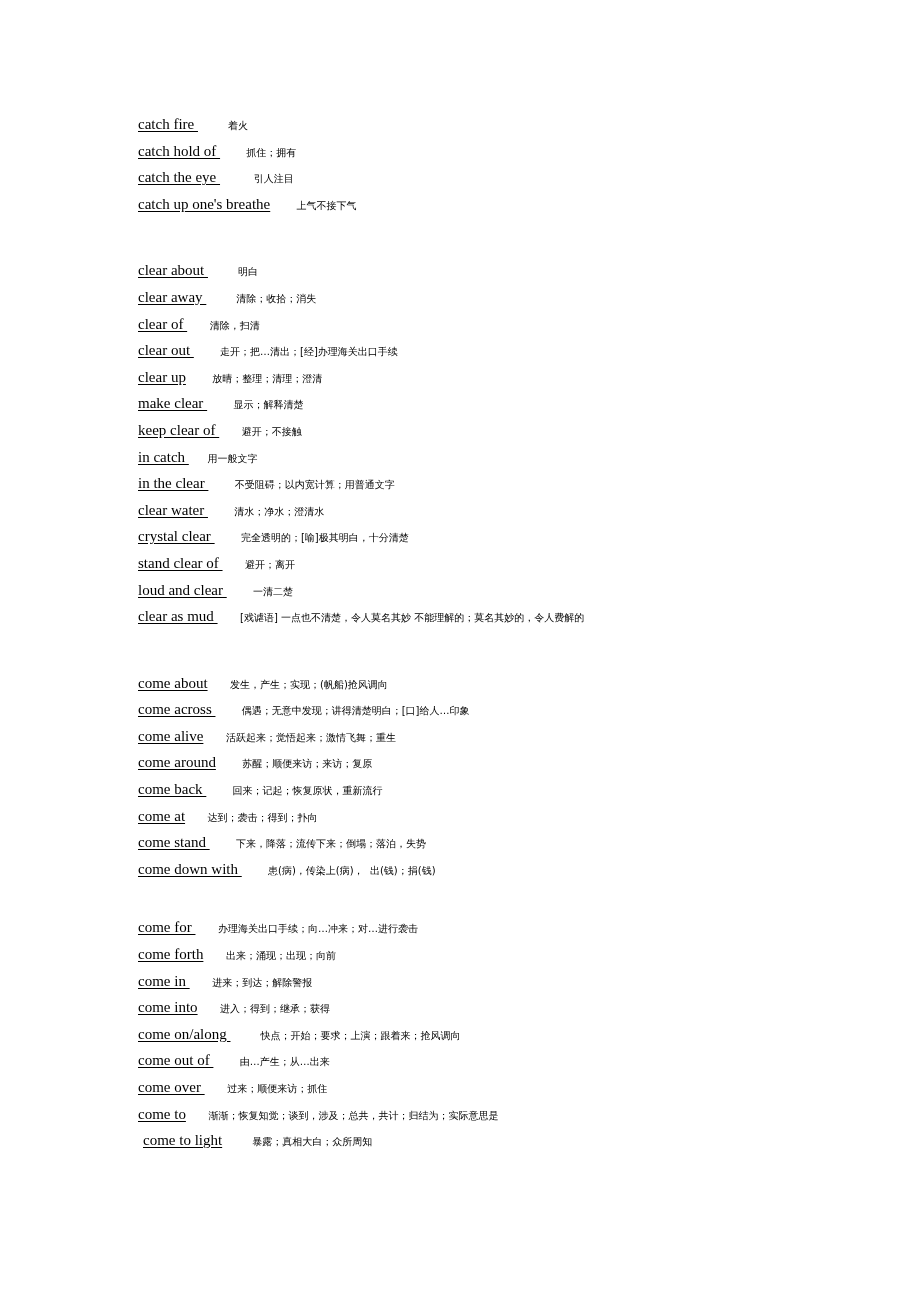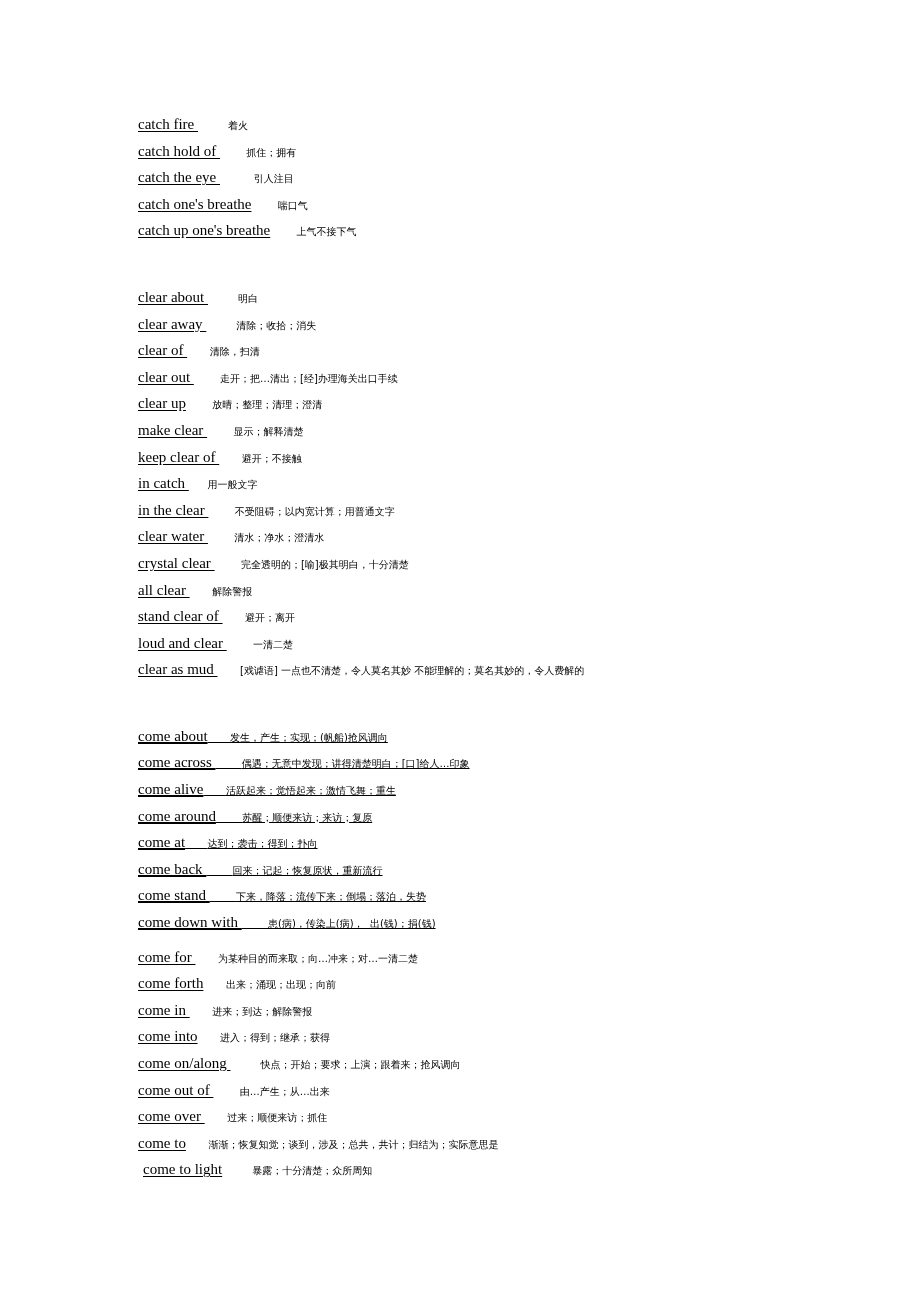--- a/index.html
+++ b/index.html
@@ -18,22 +18,21 @@
     position: relative;
     width: 920px;
     height: 1302px;
     box-sizing: border-box;
     padding: 112px 60px 0 138px;
   }
   .block {
     margin: 0 0 40px 0;
   }
   .block.tight {
-    margin-bottom: 8px;
-    text-decoration: underline;
+    margin-bottom: 32px;
   }
   .entry {
     font-size: 15px;
     line-height: 24.6px;
     white-space: pre-wrap;
     margin: 0;
     text-indent: 0;
   }
   .term {
     text-decoration: underline;
@@ -54,55 +53,53 @@
 </style>
 </head>
 <body>
 
 <div class="page">
   <div id="blocks-container">
       <div class="block">
         <p class="entry"><span class="term">catch fire </span><span class="gap">        </span><span class="def">着火</span></p>
         <p class="entry"><span class="term">catch hold of </span><span class="gap">       </span><span class="def">抓住；拥有</span></p>
         <p class="entry"><span class="term">catch the eye </span><span class="gap">         </span><span class="def">引人注目</span></p>
-        <p class="entry"><span class="term">catch one's breathe</span><span class="gap">       </span><span class="def">喘口气</span></p>
         <p class="entry"><span class="term">catch up one's breathe</span><span class="gap">       </span><span class="def">上气不接下气</span></p>
       </div>
       <div class="block">
         <p class="entry"><span class="term">clear about </span><span class="gap">        </span><span class="def">明白</span></p>
         <p class="entry"><span class="term">clear away </span><span class="gap">        </span><span class="def">清除；收拾；消失</span></p>
         <p class="entry"><span class="term">clear of </span><span class="gap">      </span><span class="def">清除，扫清</span></p>
         <p class="entry"><span class="term">clear out </span><span class="gap">       </span><span class="def">走开；把…清出；[经]办理海关出口手续</span></p>
         <p class="entry"><span class="term">clear up</span><span class="gap">       </span><span class="def">放晴；整理；清理；澄清</span></p>
         <p class="entry"><span class="term">make clear </span><span class="gap">       </span><span class="def">显示；解释清楚</span></p>
         <p class="entry"><span class="term">keep clear of </span><span class="gap">      </span><span class="def">避开；不接触</span></p>
         <p class="entry"><span class="term">in catch </span><span class="gap">     </span><span class="def">用一般文字</span></p>
         <p class="entry"><span class="term">in the clear </span><span class="gap">       </span><span class="def">不受阻碍；以内宽计算；用普通文字</span></p>
         <p class="entry"><span class="term">clear water </span><span class="gap">       </span><span class="def">清水；净水；澄清水</span></p>
         <p class="entry"><span class="term">crystal clear </span><span class="gap">       </span><span class="def">完全透明的；[喻]极其明白，十分清楚</span></p>
-        <p class="entry"><span class="term">all clear </span><span class="gap">      </span><span class="def">解除警报</span></p>
         <p class="entry"><span class="term">stand clear of </span><span class="gap">      </span><span class="def">避开；离开</span></p>
         <p class="entry"><span class="term">loud and clear </span><span class="gap">       </span><span class="def">一清二楚</span></p>
         <p class="entry"><span class="term">clear as mud </span><span class="gap">      </span><span class="def">[戏谑语] 一点也不清楚，令人莫名其妙 不能理解的；莫名其妙的，令人费解的</span></p>
       </div>
       <div class="block tight">
         <p class="entry"><span class="term">come about</span><span class="gap">      </span><span class="def">发生，产生；实现；(帆船)抢风调向</span></p>
         <p class="entry"><span class="term">come across </span><span class="gap">       </span><span class="def">偶遇；无意中发现；讲得清楚明白；[口]给人…印象</span></p>
         <p class="entry"><span class="term">come alive</span><span class="gap">      </span><span class="def">活跃起来；觉悟起来；激情飞舞；重生</span></p>
         <p class="entry"><span class="term">come around</span><span class="gap">       </span><span class="def">苏醒；顺便来访；来访；复原</span></p>
+        <p class="entry"><span class="term">come back </span><span class="gap">       </span><span class="def">回来；记起；恢复原状，重新流行</span></p>
         <p class="entry"><span class="term">come at</span><span class="gap">      </span><span class="def">达到；袭击；得到；扑向</span></p>
-        <p class="entry"><span class="term">come back </span><span class="gap">       </span><span class="def">回来；记起；恢复原状，重新流行</span></p>
         <p class="entry"><span class="term">come stand </span><span class="gap">       </span><span class="def">下来，降落；流传下来；倒塌；落泊，失势</span></p>
         <p class="entry"><span class="term">come down with </span><span class="gap">       </span><span class="def">患(病)，传染上(病)，  出(钱)；捐(钱)</span></p>
       </div>
       <div class="block">
-        <p class="entry"><span class="term">come for </span><span class="gap">      </span><span class="def">为某种目的而来取；向…冲来；对…一清二楚</span></p>
+        <p class="entry"><span class="term">come for </span><span class="gap">      </span><span class="def">办理海关出口手续；向…冲来；对…进行袭击</span></p>
         <p class="entry"><span class="term">come forth</span><span class="gap">      </span><span class="def">出来；涌现；出现；向前</span></p>
         <p class="entry"><span class="term">come in </span><span class="gap">      </span><span class="def">进来；到达；解除警报</span></p>
         <p class="entry"><span class="term">come into</span><span class="gap">      </span><span class="def">进入；得到；继承；获得</span></p>
         <p class="entry"><span class="term">come on/along </span><span class="gap">        </span><span class="def">快点；开始；要求；上演；跟着来；抢风调向</span></p>
         <p class="entry"><span class="term">come out of </span><span class="gap">       </span><span class="def">由…产生；从…出来</span></p>
         <p class="entry"><span class="term">come over </span><span class="gap">      </span><span class="def">过来；顺便来访；抓住</span></p>
         <p class="entry"><span class="term">come to</span><span class="gap">      </span><span class="def">渐渐；恢复知觉；谈到，涉及；总共，共计；归结为；实际意思是</span></p>
-        <p class="entry indented"><span class="term">come to light</span><span class="gap">        </span><span class="def">暴露；十分清楚；众所周知</span></p>
+        <p class="entry indented"><span class="term">come to light</span><span class="gap">        </span><span class="def">暴露；真相大白；众所周知</span></p>
       </div>
     </div>
 </div>
 
 </body></html>

